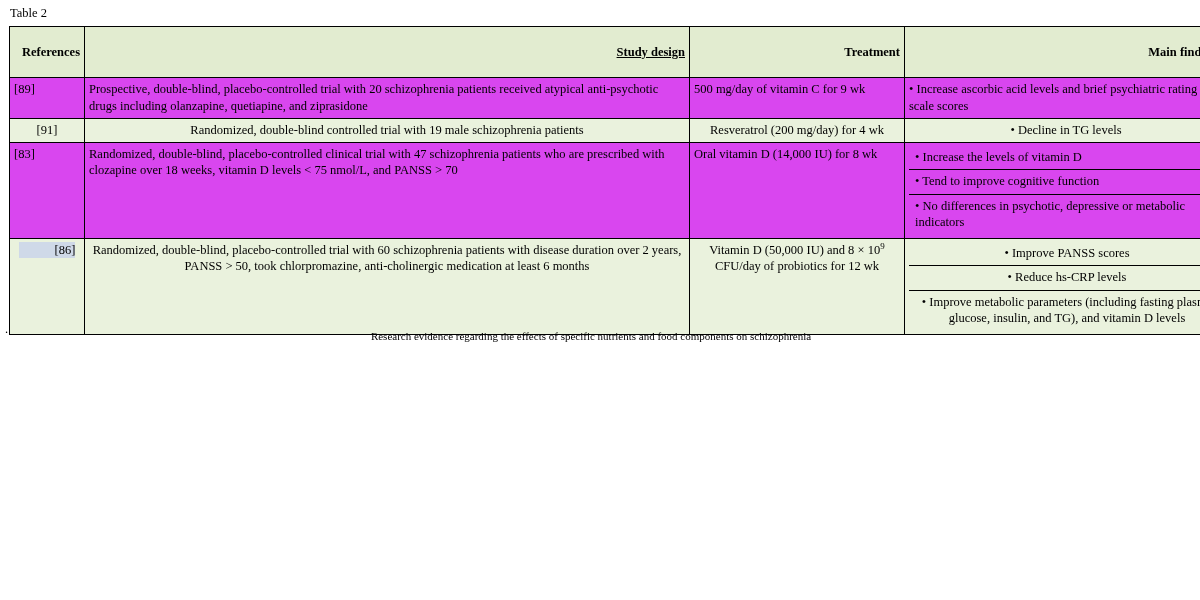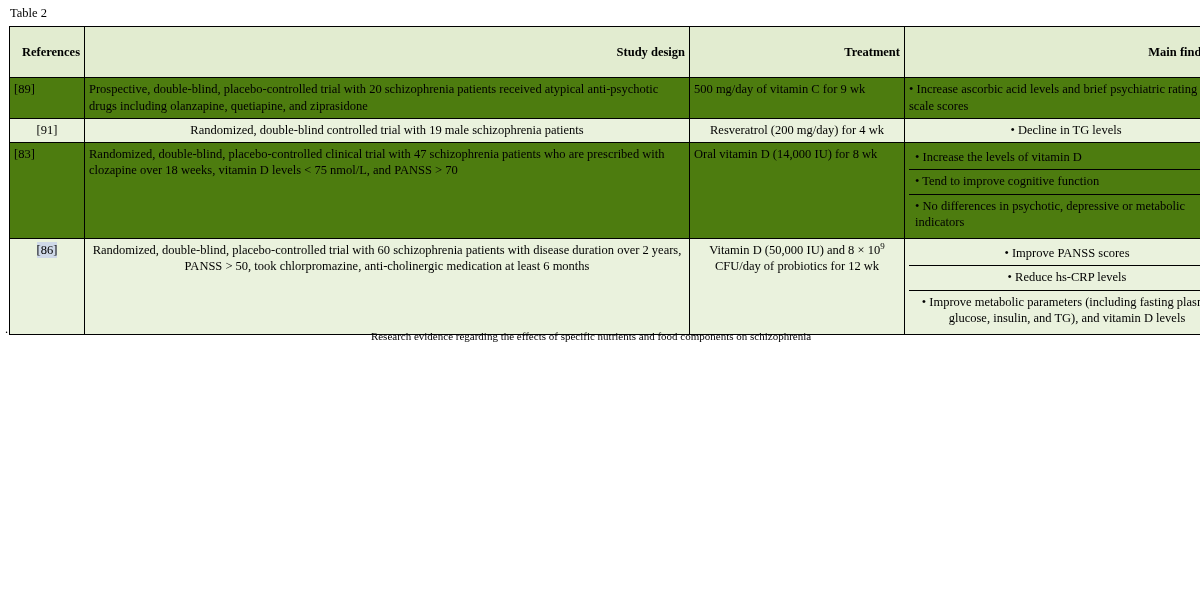--- a/index.html
+++ b/index.html
@@ -45,25 +45,25 @@
     padding: 3px 4px 4px 4px;
     line-height: 1.30;
   }
   table.data-table thead th {
     background: #e2ecd0;
     text-align: right;
     font-weight: bold;
     padding: 17px 4px;
   }
   th.col-ref { width: 66px; }
-  th.col-design { width: 596px; }
+  th.col-design { width: 596px; text-decoration: underline; }
   th.col-treat { width: 206px; }
   th.col-find { width: 314px; }
 
-  td.cell-white { background: #4d7c0f; }
+  td.cell-white { background: #d946ef; }
   td.cell-green { background: #eaf2dd; text-align: center; }
   td.findings-cell {
     padding: 3px 4px 4px 6px;
   }
   td.nopad { padding: 0; }
   table.sub {
     width: 100%;
     border-collapse: collapse;
     table-layout: fixed;
   }
@@ -88,20 +88,21 @@
   .trailing-dot {
     position: absolute;
     left: 5px;
     top: 322px;
     font-size: 12.5px;
   }
   sup { font-size: 9px; vertical-align: super; line-height: 0; }
   .sel-mark {
     display: inline-block;
     background: #cfd9e8;
+    padding-left: 36px;
   }
 </style>
 </head>
 <body>
 
 <div class="page">
 
   <div class="table-label">Table 2</div>
 
   <table class="data-table">

